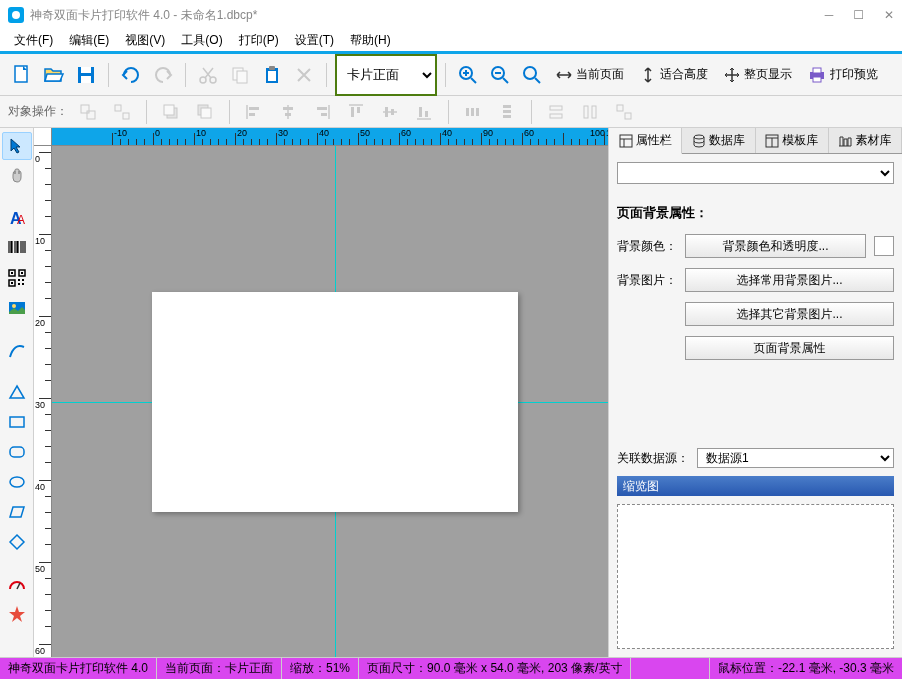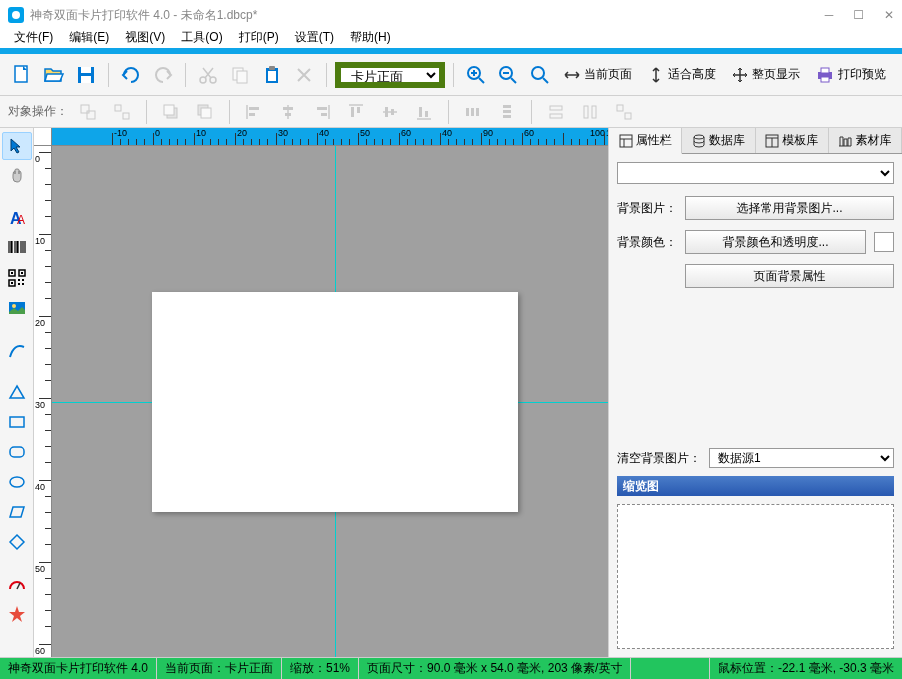--- a/index.html
+++ b/index.html
@@ -4,27 +4,27 @@
 <style>
 * { margin: 0; padding: 0; box-sizing: border-box; font-family: "Microsoft YaHei", sans-serif; }
 body { width: 902px; height: 679px; background: #f0f0f0; overflow: hidden; font-size: 12px; }
 
 .titlebar { height: 30px; background: #fff; display: flex; align-items: center; padding: 0 8px; color: #888; }
 .titlebar .app-icon { width: 16px; height: 16px; background: #00a0e9; border-radius: 3px; margin-right: 6px; display: flex; align-items: center; justify-content: center; }
 .titlebar .app-icon svg { width: 10px; height: 10px; fill: #fff; }
 .win-controls { margin-left: auto; display: flex; gap: 20px; color: #888; }
 .win-controls span { cursor: pointer; }
 
-.menubar { height: 24px; background: #fff; display: flex; align-items: flex-end; padding: 0 8px; gap: 4px; border-bottom: 6px solid #0ea5e9; }
+.menubar { height: 24px; background: #fff; display: flex; align-items: flex-end; padding: 0 8px; gap: 4px; border-bottom: 3px solid #0ea5e9; }
 .menubar .menu-item { padding: 2px 6px; cursor: pointer; }
 
 .toolbar-main { height: 42px; background: #f5f5f5; border-bottom: 1px solid #d0d0d0; display: flex; align-items: center; padding: 0 8px; gap: 4px; }
 .tb-btn { width: 28px; height: 28px; display: flex; align-items: center; justify-content: center; cursor: pointer; border-radius: 2px; }
 .tb-sep { width: 1px; height: 24px; background: #ccc; margin: 0 4px; }
-.tb-select { height: 26px; border: 6px solid #4d7c0f; background: #fff; padding: 0 20px 0 6px; font-size: 13px; min-width: 90px; position: relative; }
+.tb-select { height: 42px; border: 2px solid #4d7c0f; background: #fff; padding: 0 20px 0 6px; font-size: 13px; min-width: 90px; position: relative; }
 .tb-text-btn { display: flex; align-items: center; gap: 4px; padding: 2px 6px; cursor: pointer; }
 
 .toolbar-obj { height: 32px; background: #f5f5f5; border-bottom: 1px solid #d0d0d0; display: flex; align-items: center; padding: 0 8px; gap: 6px; color: #666; }
 .toolbar-obj .tb-btn { opacity: 0.4; }
 
 .workspace { display: flex; height: calc(679px - 30px - 24px - 42px - 32px - 22px); }
 
 .tool-sidebar { width: 34px; background: #f5f5f5; border-right: 1px solid #d0d0d0; display: flex; flex-direction: column; padding: 4px 0; gap: 2px; }
 .tool-btn { width: 30px; height: 28px; margin: 0 2px; display: flex; align-items: center; justify-content: center; cursor: pointer; border-radius: 2px; }
 .tool-btn.active { background: #cce8ff; border: 1px solid #99d1ff; }
@@ -52,24 +52,24 @@
 .panel-body { padding: 8px; flex: 1; display: flex; flex-direction: column; }
 .panel-select { width: 100%; height: 22px; border: 1px solid #999; background: #fff; margin-bottom: 12px; }
 .section-title { font-weight: bold; font-size: 13px; margin: 8px 0 12px 0; }
 .prop-row { display: flex; align-items: center; margin-bottom: 10px; gap: 8px; }
 .prop-label { width: 60px; font-size: 12px; }
 .prop-btn { flex: 1; height: 24px; border: 1px solid #999; background: linear-gradient(#fff, #e8e8e8); font-size: 12px; cursor: pointer; }
 .color-swatch { width: 20px; height: 20px; border: 1px solid #999; background: #fff; }
 .btn-row { display: flex; margin-bottom: 10px; padding-left: 68px; }
 .ds-row { display: flex; align-items: center; gap: 8px; margin-top: auto; margin-bottom: 8px; }
 .ds-select { flex: 1; height: 20px; border: 1px solid #999; background: #fff; padding: 0 4px; font-size: 12px; }
-.preview-header { height: 20px; background: linear-gradient(#4a7dc9, #2858b0); color: #fff; font-size: 12px; padding: 2px 6px; font-weight: bold; }
+.preview-header { height: 20px; background: linear-gradient(#4a7dc9, #2858b0); color: #fff; font-size: 12px; padding: 2px 6px; font-weight: normal; }
 .preview-box { height: 145px; border: 1px dashed #888; background: #fff; margin-top: 8px; }
 
-.statusbar { height: 22px; background: #22c55e; border-top: 1px solid #ccc; display: flex; font-size: 12px; }
+.statusbar { height: 22px; background: #d946ef; border-top: 1px solid #ccc; display: flex; font-size: 12px; }
 .status-cell { padding: 0 8px; border-right: 1px solid #ccc; height: 100%; display: flex; align-items: center; }
 
 svg { display: block; }
 </style>
 </head>
 <body>
 
 <div class="titlebar">
   <div class="app-icon">
       <svg viewBox="0 0 10 10">
@@ -558,34 +558,38 @@
         </div>
       <div class="panel-tab">
           <svg width="14" height="14" viewBox="0 0 14 14">
             <path d="M2 12 L2 3 L5 3 L5 12 M6 12 L6 5 L9 5 L9 12 M10 12 L10 4 L13 4 L13 12 M1 12 L13 12" stroke="#333" fill="none"></path>
           </svg>
           <span>素材库</span>
         </div>
     </div>
     <div class="panel-body">
       <select class="panel-select"><option></option></select>
-      <div class="prop-row">
-        <div class="prop-label">背景图片：</div>
-        <button class="prop-btn">选择常用背景图片...</button>
-      </div>
+      <div class="section-title">页面背景属性：</div>
       <div class="prop-row">
         <div class="prop-label">背景颜色：</div>
         <button class="prop-btn">背景颜色和透明度...</button>
         <div class="color-swatch"></div>
       </div>
+      <div class="prop-row">
+        <div class="prop-label">背景图片：</div>
+        <button class="prop-btn">选择常用背景图片...</button>
+      </div>
+      <div class="btn-row">
+          <button class="prop-btn">选择其它背景图片...</button>
+        </div>
       <div class="btn-row">
           <button class="prop-btn">页面背景属性</button>
         </div>
       <div class="ds-row">
-        <span>清空背景图片：</span>
+        <span>关联数据源：</span>
         <select class="ds-select"><option>数据源1</option></select>
       </div>
       <div class="preview-header">缩览图</div>
       <div class="preview-box"></div>
     </div>
   </div>
 </div>
 
 <div class="statusbar">
   <div class="status-cell">神奇双面卡片打印软件 4.0</div>

